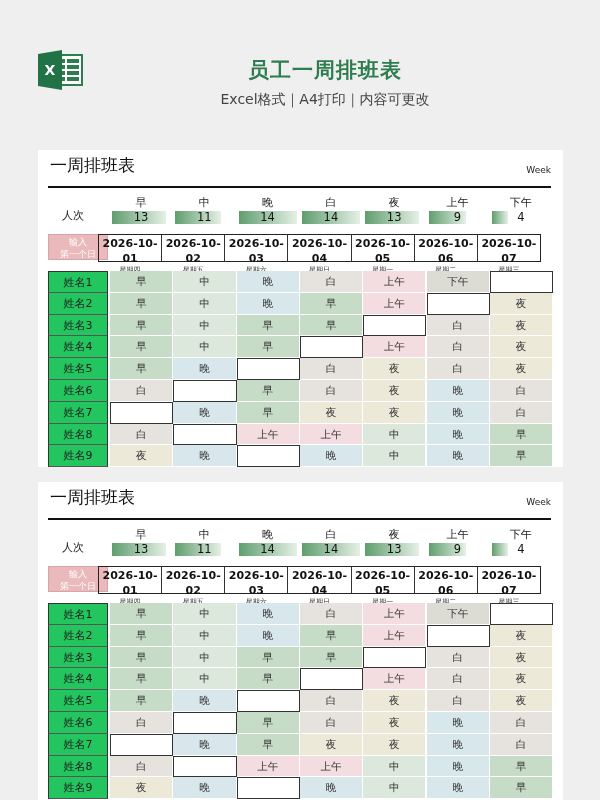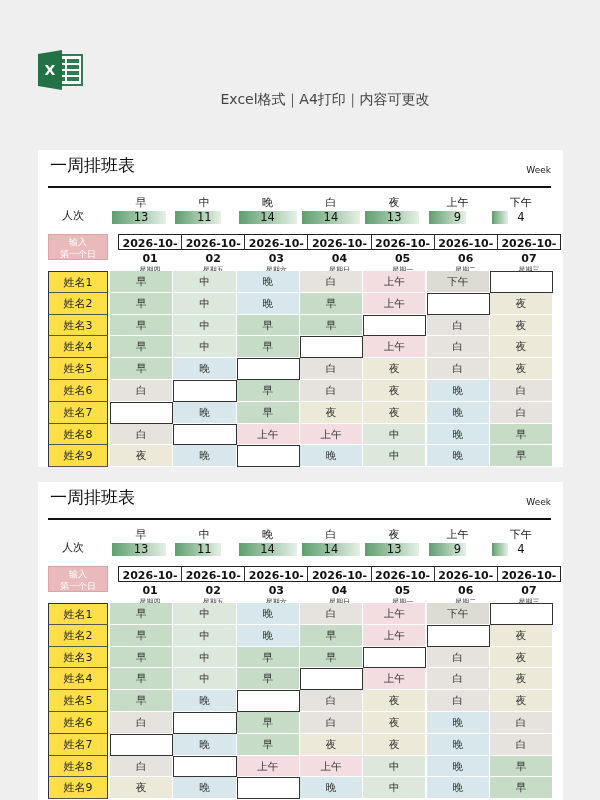--- a/index.html
+++ b/index.html
@@ -40,34 +40,34 @@
     position: relative; text-align: center; font-size: 11.5px; font-weight: normal; color: #111;
     line-height: 13px;
   }
 
   .input-btn {
     position: absolute; left: 10px; top: 84px; width: 60px; height: 26px;
     background: #e9b9bb; color: #fff; font-size: 9px; text-align: center; line-height: 12px;
     padding-top: 1px; box-sizing: border-box; border: 1px solid #d7a5a8;
   }
   .date-row {
-    position: absolute; left: 80px; top: 84px; width: 443px; height: 16px;
+    position: absolute; left: 60px; top: 84px; width: 443px; height: 28px;
     border: 1.5px solid #222; box-sizing: border-box; display: flex;
   }
   .date-cell { flex: 1; border-right: 1px solid #333; text-align: center; }
   .date-cell:last-child { border-right: none; }
   .date-cell .d { font-size: 11px; font-weight: bold; color: #111; line-height: 15px; margin-top: 1px; }
   .date-cell .w { font-size: 7px; color: #333; line-height: 9px; }
 
   .grid { position: absolute; left: 10px; top: 121px; width: 505px; }
   .grow { position: relative; height: 21.8px; }
   .gname {
     position: absolute; left: 0; top: 0; width: 60px; height: 21.8px; box-sizing: border-box;
     border-left: 1.5px solid #333; border-right: 1.5px solid #333; border-bottom: 1px solid #555;
-    font-size: 11px; color: #222; text-align: center; line-height: 21px; background: #fde047;
+    font-size: 11px; color: #222; text-align: center; line-height: 21px; background: #22c55e;
   }
   .grow:first-child .gname { border-top: 1.5px solid #333; }
   .gcell {
     position: absolute; top: 0; width: 63.3px; height: 21.8px; box-sizing: border-box;
     border-right: 1px solid #fff; border-bottom: 1px solid #fff;
     font-size: 10.5px; color: #333; text-align: center; line-height: 21px;
   }
   .gcell.off { background: #fff; border: 1.5px solid #333; }
 
   .s-早 { background: #c6dcc7; }
@@ -90,20 +90,21 @@
       <rect x="29" y="21" width="12" height="4"></rect>
         <rect x="29" y="27" width="12" height="4"></rect>
       <rect x="22" y="9" width="5" height="4"></rect>
         <rect x="22" y="15" width="5" height="4"></rect>
       <rect x="22" y="21" width="5" height="4"></rect>
         <rect x="22" y="27" width="5" height="4"></rect>
     </g>
     <polygon points="0,4 24,0 24,40 0,36" fill="#217346"></polygon>
     <text x="12" y="25" font-size="14" font-weight="bold" fill="#fff" text-anchor="middle" font-family="DejaVu Sans, sans-serif">X</text>
   </svg>
+  <div class="main-title">员工一周排班表</div>
   <div class="sub-title">Excel格式｜A4打印｜内容可更改</div>
 </div>
 
 <div id="cards">
     <div class="card" style="top: 150px; height: 317px;">
     <div class="card-title">一周排班表</div>
     <div class="card-week">Week</div>
     <div class="card-rule"></div>
     <div class="stats-label">人次</div>
     <div class="stats">

